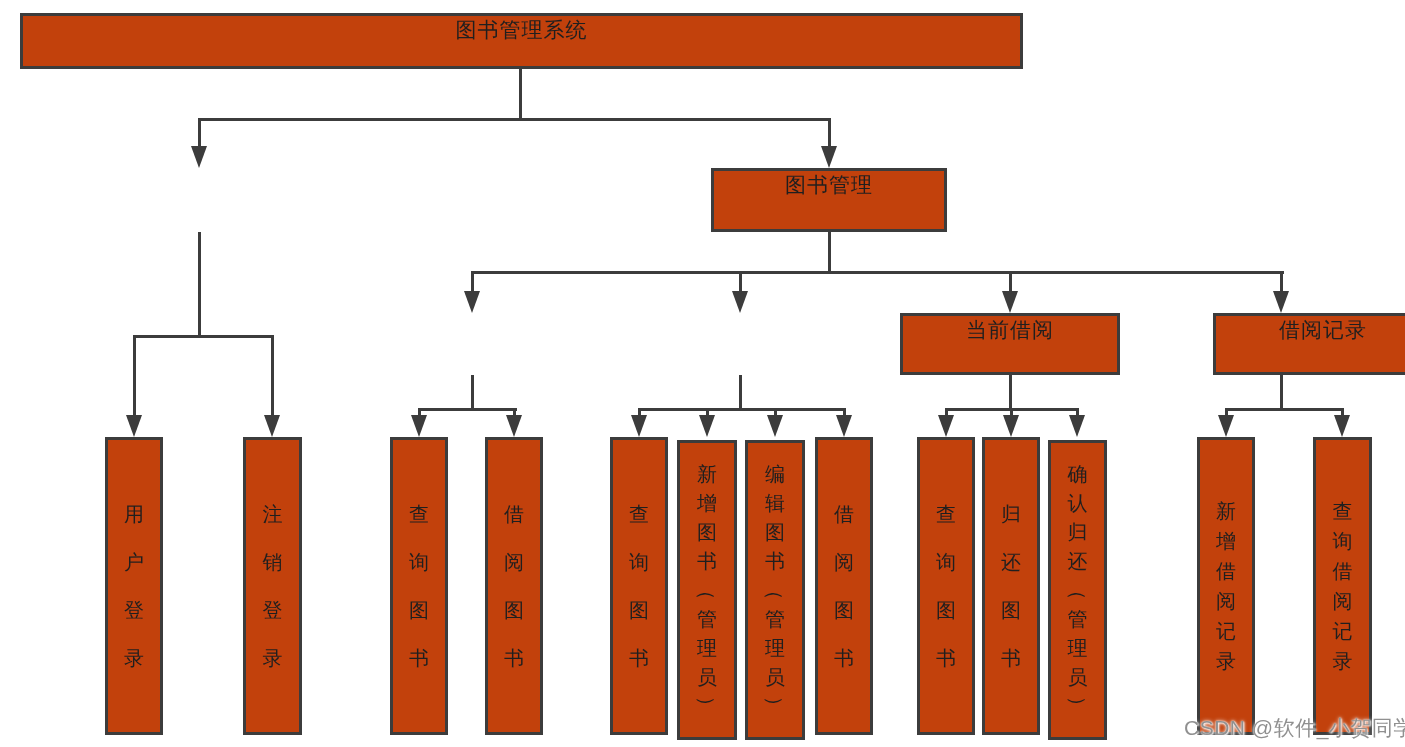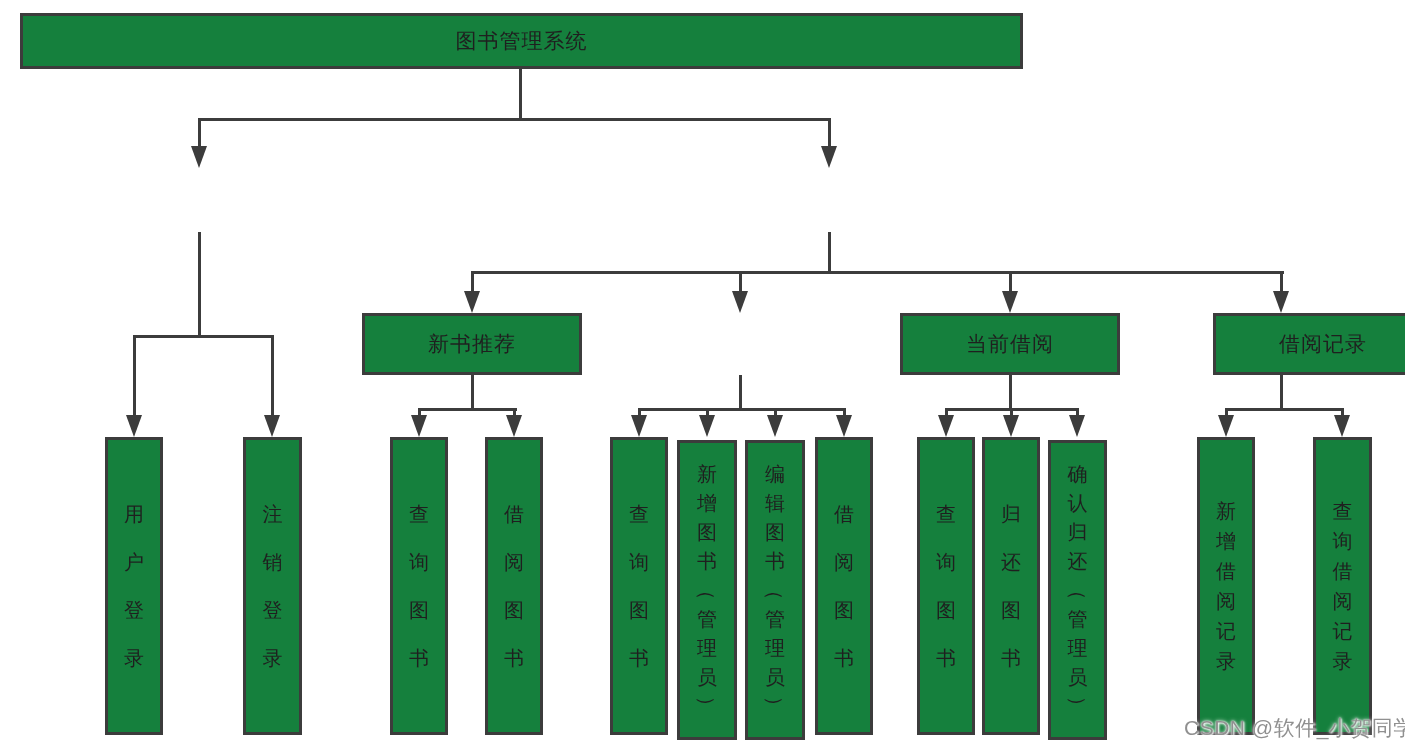--- a/index.html
+++ b/index.html
@@ -1,22 +1,22 @@
 <!DOCTYPE html>
 <html><head>
 <meta charset="utf-8">
 <style>
   html,body{margin:0;padding:0;background:#ffffff;}
   .canvas{
     position:relative;width:1405px;height:747px;background:#ffffff;overflow:hidden;
     font-family:"Liberation Sans","DejaVu Sans",sans-serif;color:#1f1f1f;
   }
   .box{
-    position:absolute;box-sizing:border-box;border:3px solid #3c3c3c;background:#15803d;
-    display:flex;align-items:center;justify-content:center;
+    position:absolute;box-sizing:border-box;border:3px solid #3c3c3c;background:#c2410c;
+    display:flex;align-items:flex-start;justify-content:center;
   }
   .hlabel{font-size:21px;letter-spacing:1px;color:#1f1f1f;white-space:nowrap;}
   .vlabel{
     display:flex;flex-direction:column;align-items:center;justify-content:center;
     width:100%;height:100%;
   }
   .vchar{font-size:20px;line-height:1;color:#1f1f1f;display:block;}
   .rot{transform:rotate(90deg);}
   .g4{gap:28px;}
   .g6{gap:10px;}
@@ -43,42 +43,42 @@
     <span class="hlabel">图书管理系统</span>
   </div>
 
   <div class="vline" style="left:519px;top:69px;height:51px"></div>
   <div class="hline" style="left:198px;top:118px;width:633px"></div>
   <div class="vline" style="left:198px;top:118px;height:30px"></div>
   <div class="arrow" style="left:191px;top:146px"></div>
   <div class="vline" style="left:828px;top:118px;height:30px"></div>
   <div class="arrow" style="left:821px;top:146px"></div>
 
+  <div class="box" style="left:711px;top:168px;width:236px;height:64px">
+    <span class="hlabel">图书管理</span>
+  </div>
 
   <div class="vline" style="left:198px;top:232px;height:105px"></div>
   <div class="hline" style="left:133px;top:335px;width:141px"></div>
   <div class="vline" style="left:133px;top:335px;height:80px"></div>
   <div class="arrow" style="left:126px;top:415px"></div>
   <div class="vline" style="left:271px;top:335px;height:80px"></div>
   <div class="arrow" style="left:264px;top:415px"></div>
 
   <div class="vline" style="left:828px;top:232px;height:42px"></div>
   <div class="hline" style="left:471px;top:271px;width:813px"></div>
   <div class="vline" style="left:471px;top:271px;height:20px"></div>
   <div class="arrow" style="left:464px;top:291px"></div>
   <div class="vline" style="left:739px;top:271px;height:20px"></div>
   <div class="arrow" style="left:732px;top:291px"></div>
   <div class="vline" style="left:1009px;top:271px;height:20px"></div>
   <div class="arrow" style="left:1002px;top:291px"></div>
   <div class="vline" style="left:1280px;top:271px;height:20px"></div>
   <div class="arrow" style="left:1273px;top:291px"></div>
 
-  <div class="box" style="left:362px;top:313px;width:220px;height:62px">
-    <span class="hlabel">新书推荐</span>
-  </div>
   <div class="box" style="left:900px;top:313px;width:220px;height:62px">
     <span class="hlabel">当前借阅</span>
   </div>
   <div class="box" style="left:1213px;top:313px;width:220px;height:62px">
     <span class="hlabel">借阅记录</span>
   </div>
 
   <div class="vline" style="left:471px;top:375px;height:35px"></div>
   <div class="hline" style="left:418px;top:408px;width:99px"></div>
   <div class="vline" style="left:418px;top:408px;height:9px"></div>

